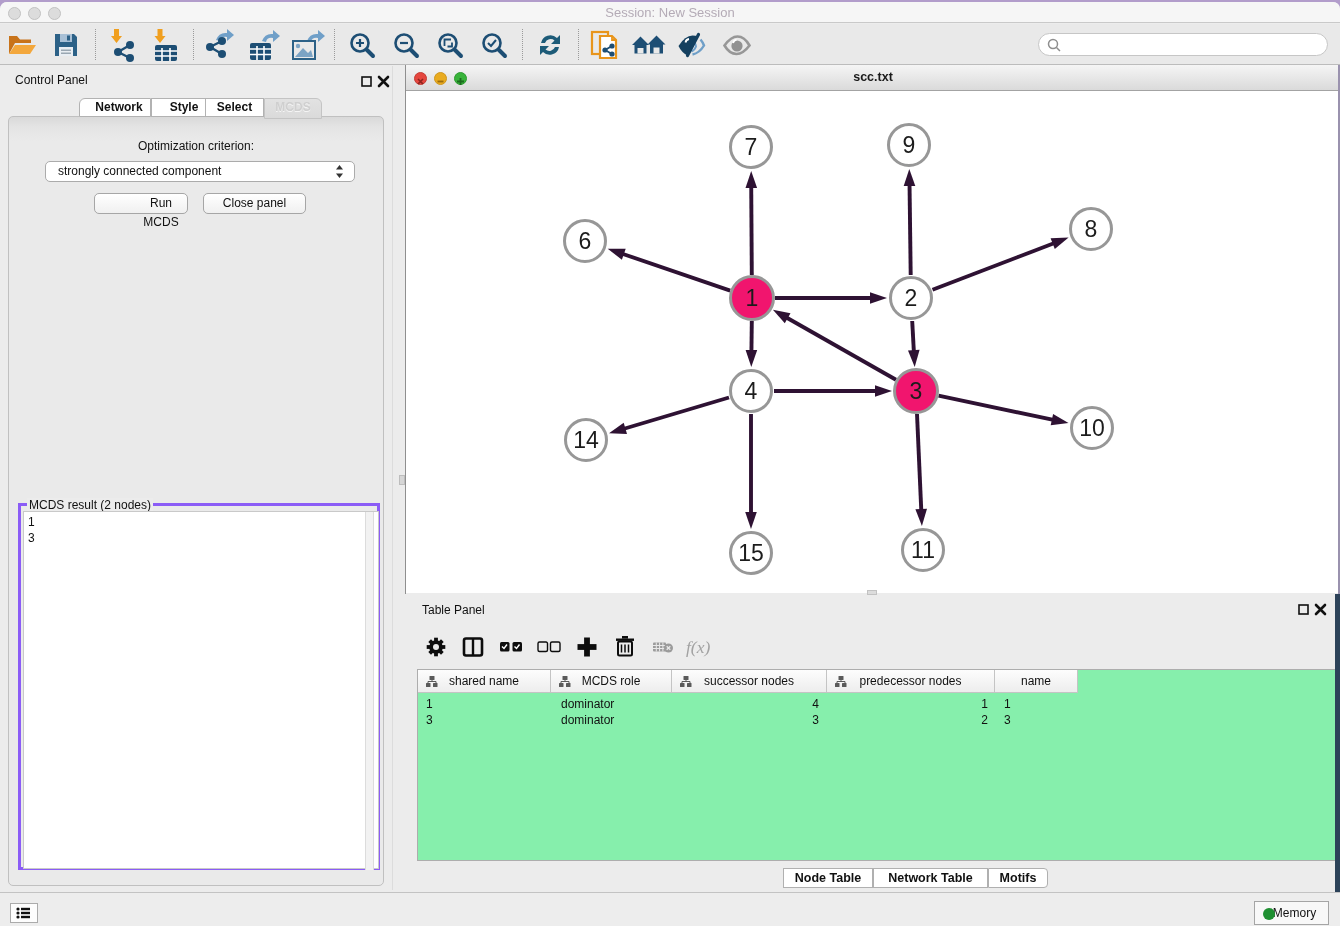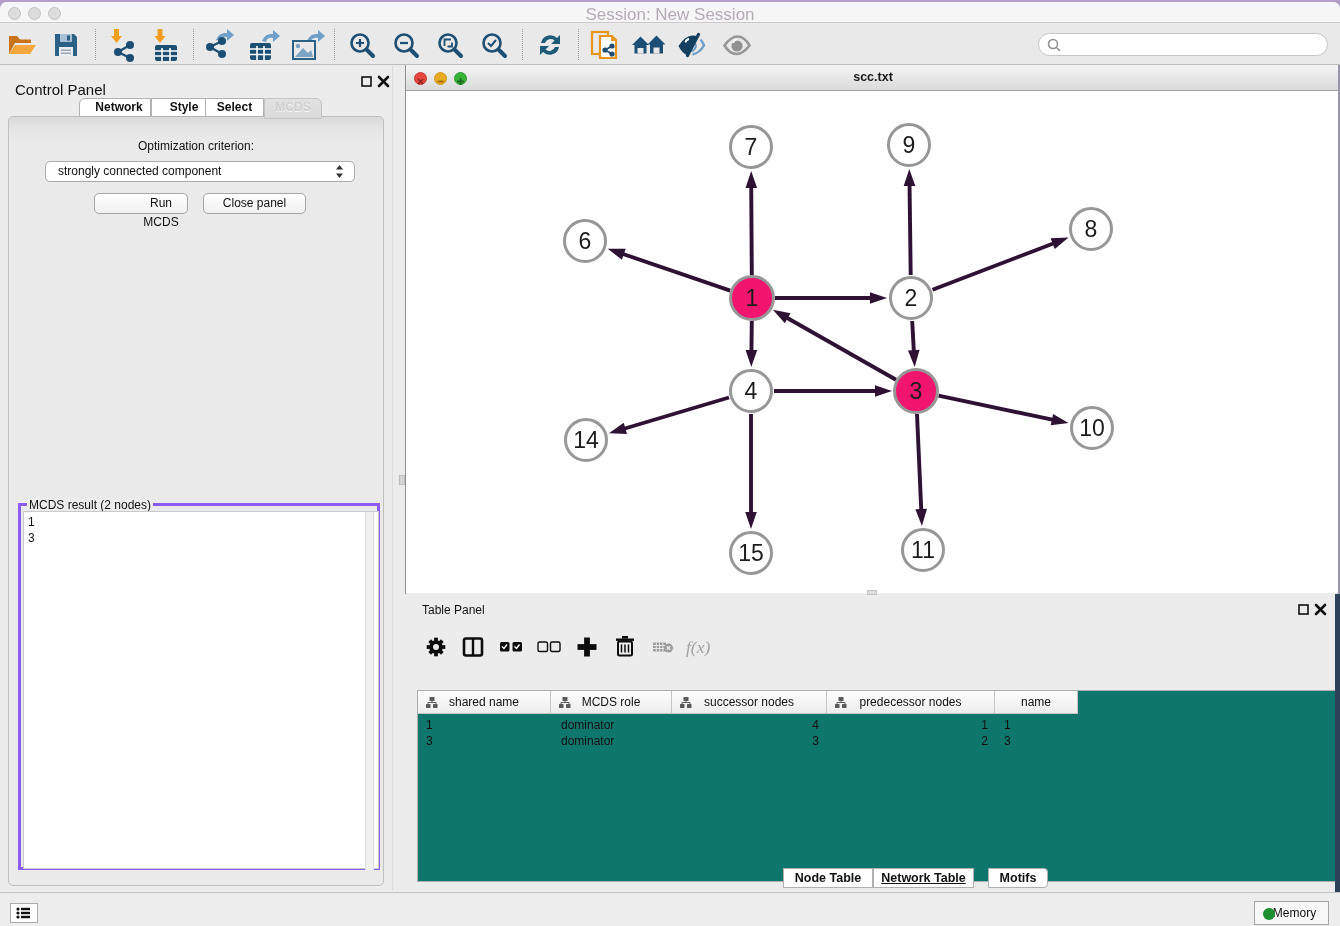--- a/index.html
+++ b/index.html
@@ -2,27 +2,27 @@
 <html><head>
 <meta charset="utf-8">
 <style>
 * { margin:0; padding:0; box-sizing:border-box; }
 html,body { width:1340px; height:926px; overflow:hidden; }
 body { font-family:"Liberation Sans", sans-serif; background:#b29dcb; }
 #app { position:absolute; left:0; top:0; width:1340px; height:926px; }
 #win { position:absolute; left:0; top:2px; width:1340px; height:924px; background:#ececec; border-radius:7px 7px 0 0; }
 #titlebar { position:absolute; left:0; top:0; width:100%; height:21px; background:#f6f6f6; border-radius:7px 7px 0 0; border-bottom:1px solid #c9c9c9; }
 .tdot { position:absolute; top:5px; width:13px; height:13px; border-radius:50%; background:#dcdcdc; border:1px solid #c2c2c2; }
-#wtitle { position:absolute; top:3px; left:0; width:100%; text-align:center; font-size:17px; color:#b4abb6; }
+#wtitle { position:absolute; top:3px; left:0; width:100%; text-align:center; font-size:13px; color:#b4abb6; }
 #toolbar { position:absolute; left:0; top:22px; width:100%; height:41px; background:#e9e9e9; border-bottom:1px solid #bcbcbc; }
 .vsep { position:absolute; top:5px; height:31px; width:1px; border-left:1px dotted #9a9a9a; }
 #search { position:absolute; left:1038px; top:9px; width:290px; height:23px; background:#fff; border:1px solid #c6c6c6; border-radius:12px; }
 
 #cp { position:absolute; left:0; top:64px; width:392px; height:824px; background:#ececec; }
-#cp-title { position:absolute; left:15px; top:7px; font-size:15px; color:#111;margin-top:8px; }
+#cp-title { position:absolute; left:15px; top:7px; font-size:12px; color:#111; }
 .panebtn { position:absolute; top:9px; font-size:12px; color:#111; }
 #cp-pane { position:absolute; left:8px; top:50px; width:376px; height:770px; background:linear-gradient(180deg,#d9d9d9 0,#e4e4e4 10px,#eaeaea 24px); border:1px solid #c0c0c0; border-radius:5px; }
 .tab { position:absolute; top:32px; height:19px; background:#fff; border:1px solid #b2b2b2; font-size:12px; font-weight:bold; color:#111; text-align:center; line-height:17px; }
 #tab-mcds { background:linear-gradient(180deg,#e2e2e2,#dadada); color:#cfcfcf; border-color:#c4c4c4; border-radius:0 6px 0 0; height:21px; text-shadow:0 1px 0 #f5f5f5; }
 #optlabel { position:absolute; left:0; top:73px; width:392px; text-align:center; font-size:12px; color:#111; }
 #combo { position:absolute; left:45px; top:95px; width:310px; height:21px; background:#fff; border:1px solid #ababab; border-radius:5px; font-size:12px; color:#111; line-height:19px; padding-left:12px; }
 .btn { position:absolute; top:127px; height:21px; background:linear-gradient(#ffffff,#f0f0f0); border:1px solid #a6a6a6; border-radius:5px; font-size:12px; color:#111; text-align:center; line-height:19px; }
 #fieldset { position:absolute; left:18px; top:437px; width:362px; height:367px; border:3px solid #8b5cf6; }
 #fieldleg { position:absolute; left:6px; top:-8px; background:#ececec; font-size:12px; color:#111; padding:0 2px; }
 #fieldinner { position:absolute; left:2px; top:5px; width:356px; height:358px; background:#fff; border:1px solid #c9c9c9; font-size:12px; color:#111; line-height:16px; padding:2px 0 0 4px; }
@@ -31,21 +31,21 @@
 #split { position:absolute; left:392px; top:64px; width:13px; height:824px; background:#ececec; border-left:1px solid #dcdcdc; }
 
 #net { position:absolute; left:405px; top:63px; width:935px; height:529px; border-left:1px solid #8f8f8f; }
 #net-tb { position:absolute; left:0; top:0; width:100%; height:26px; background:linear-gradient(#f5f5f5,#dadada); border-bottom:1px solid #a3a3a3; }
 .tl { position:absolute; top:6.5px; width:13px; height:13px; border-radius:50%; }
 #net-title { position:absolute; top:5px; left:0; width:100%; text-align:center; font-size:12.5px; font-weight:bold; color:#1a1a1a; }
 #canvas { position:absolute; left:0; top:26px; width:935px; height:502px; background:#fff; }
 
 #tp { position:absolute; left:405px; top:595px; width:935px; height:293px; background:#ececec; }
 #tp-title { position:absolute; left:17px; top:6px; font-size:12px; color:#111; }
-#thead { position:absolute; left:12px; top:93px; width:919px; height:192px; background:#0f766e; border:1px solid #adadad; }
+#thead { position:absolute; left:12px; top:72px; width:919px; height:192px; background:#86efac; border:1px solid #adadad; }
 .hcell { position:absolute; top:0; height:23px; background:linear-gradient(#fdfdfd,#ededed); border-right:1px solid #c4c4c4; border-bottom:1px solid #c4c4c4; font-size:12px; color:#111; text-align:center; line-height:23px; }
 .rcell { position:absolute; font-size:12px; color:#111; height:16px; line-height:16px; }
 .treeic { position:absolute; left:8px; top:6px; }
 .btab { position:absolute; top:271px; height:20px; background:#fff; border:1px solid #b0b0b0; font-size:12.5px; font-weight:bold; color:#111; text-align:center; line-height:19px; }
 
 #status { position:absolute; left:0; top:890px; width:1340px; height:36px; background:#ededed; border-top:1px solid #c3c3c3; }
 #listbtn { position:absolute; left:10px; top:10px; width:28px; height:20px; background:#fdfdfd; border:1px solid #ababab; }
 #membtn { position:absolute; left:1254px; top:8px; width:75px; height:24px; background:#f8f8f8; border:1px solid #a5a5a5; font-size:12px; color:#111; line-height:22px; text-align:center; padding-left:6px; }
 #memdot { position:absolute; left:8px; top:6px; width:12px; height:12px; border-radius:50%; background:#1f9032; }
 </style>
@@ -381,21 +381,21 @@
       <div class="rcell" style="left:409px;top:26px;width:161px;text-align:right;">1</div>
       <div class="rcell" style="left:586px;top:26px;">1</div>
       <div class="rcell" style="left:8px;top:42px;">3</div>
       <div class="rcell" style="left:143px;top:42px;">dominator</div>
       <div class="rcell" style="left:254px;top:42px;width:147px;text-align:right;">3</div>
       <div class="rcell" style="left:409px;top:42px;width:161px;text-align:right;">2</div>
       <div class="rcell" style="left:586px;top:42px;">3</div>
     </div>
     <div class="btab" style="left:288px;width:90px;background:linear-gradient(#e8e8e8,#dfdfdf);color:#c2c2c2;border-color:#c6c6c6;border-radius:4px 0 0 4px;text-shadow:0 1px 0 #f8f8f8;margin-top:28px;">Node Table</div>
     <div class="btab" style="left:378px;width:90px;">Node Table</div>
-    <div class="btab" style="left:468px;width:101px;text-decoration:underline;">Network Table</div>
+    <div class="btab" style="left:468px;width:115px;">Network Table</div>
     <div class="btab" style="left:583px;width:60px;border-radius:0 4px 4px 0;">Motifs</div>
   </div>
   <div id="rstrip1" style="position:absolute;left:1338px;top:63px;width:2px;height:529px;background:#9a92ae;"></div>
   <div id="rstrip2" style="position:absolute;left:1335px;top:592px;width:5px;height:298px;background:#2c4259;"></div>
   <div id="rstrip3" style="position:absolute;left:1337px;top:890px;width:3px;height:36px;background:#2c4259;"></div>
   <div id="bldot" style="position:absolute;left:-3px;top:918px;width:12px;height:12px;border-radius:50%;background:#3a6ea5;"></div>
   <div id="status">
     <div id="listbtn">
           <svg width="26" height="18" style="position:absolute;left:0;top:0">
             <g fill="#111">

